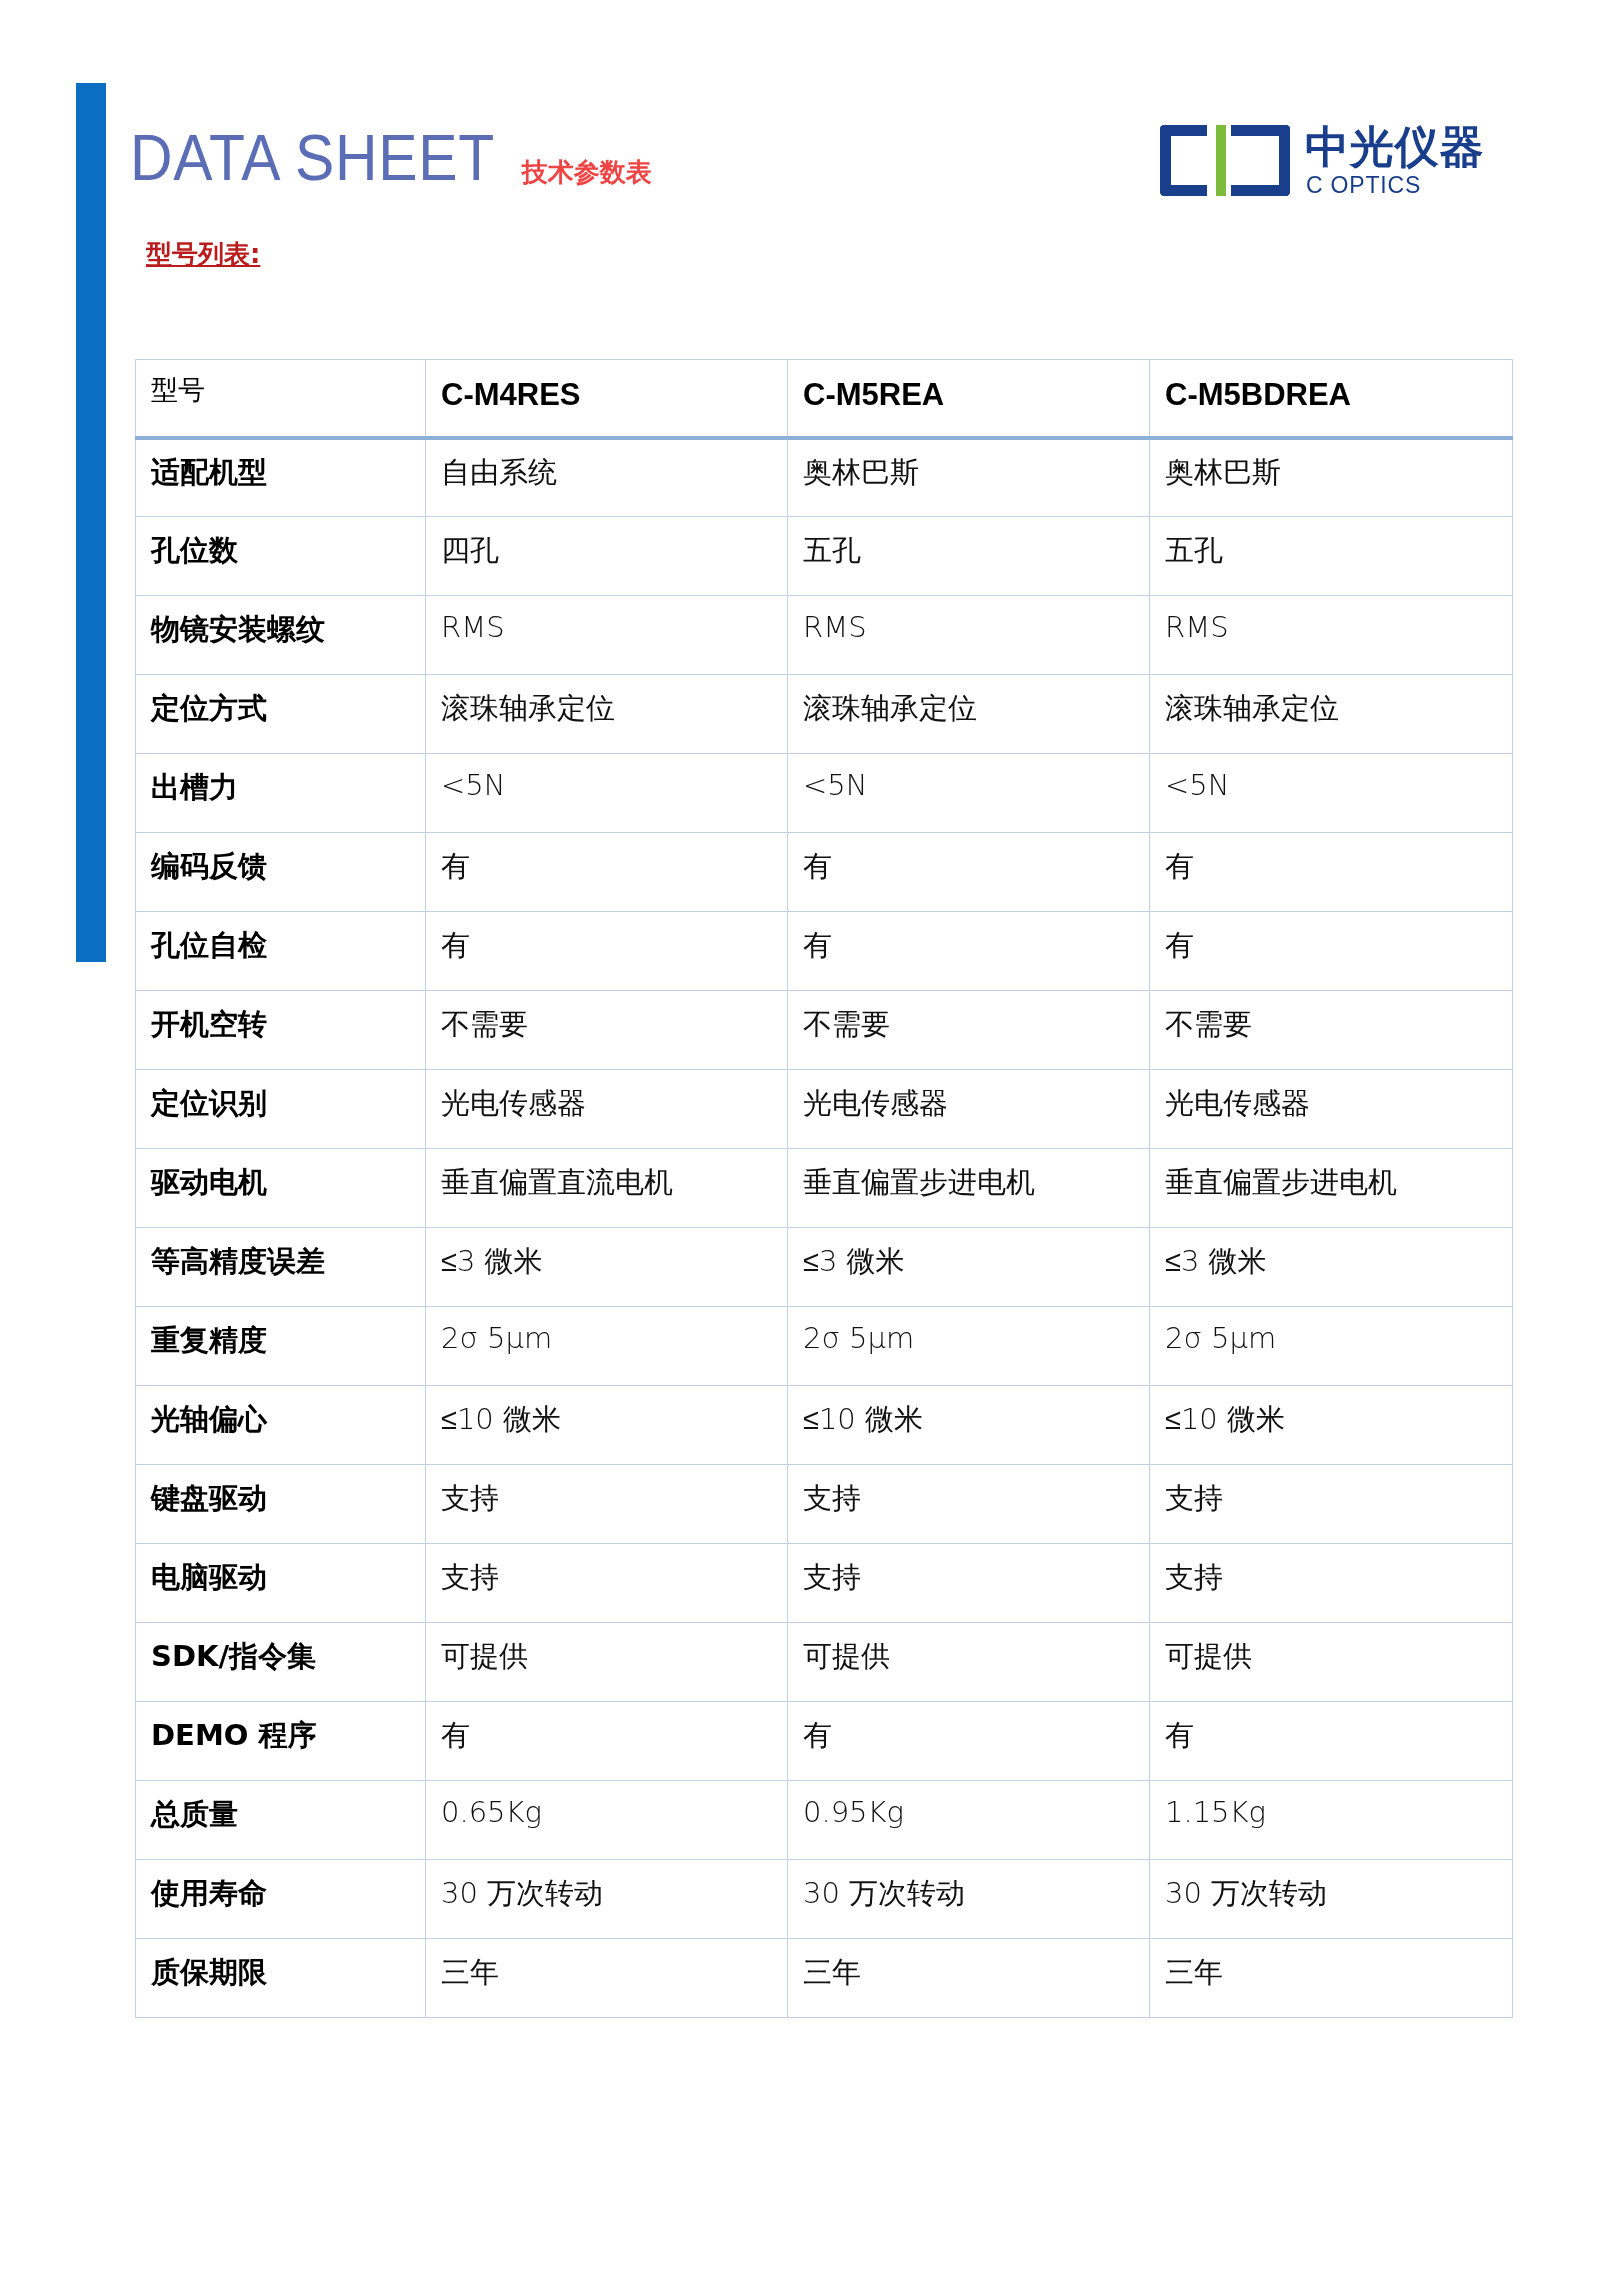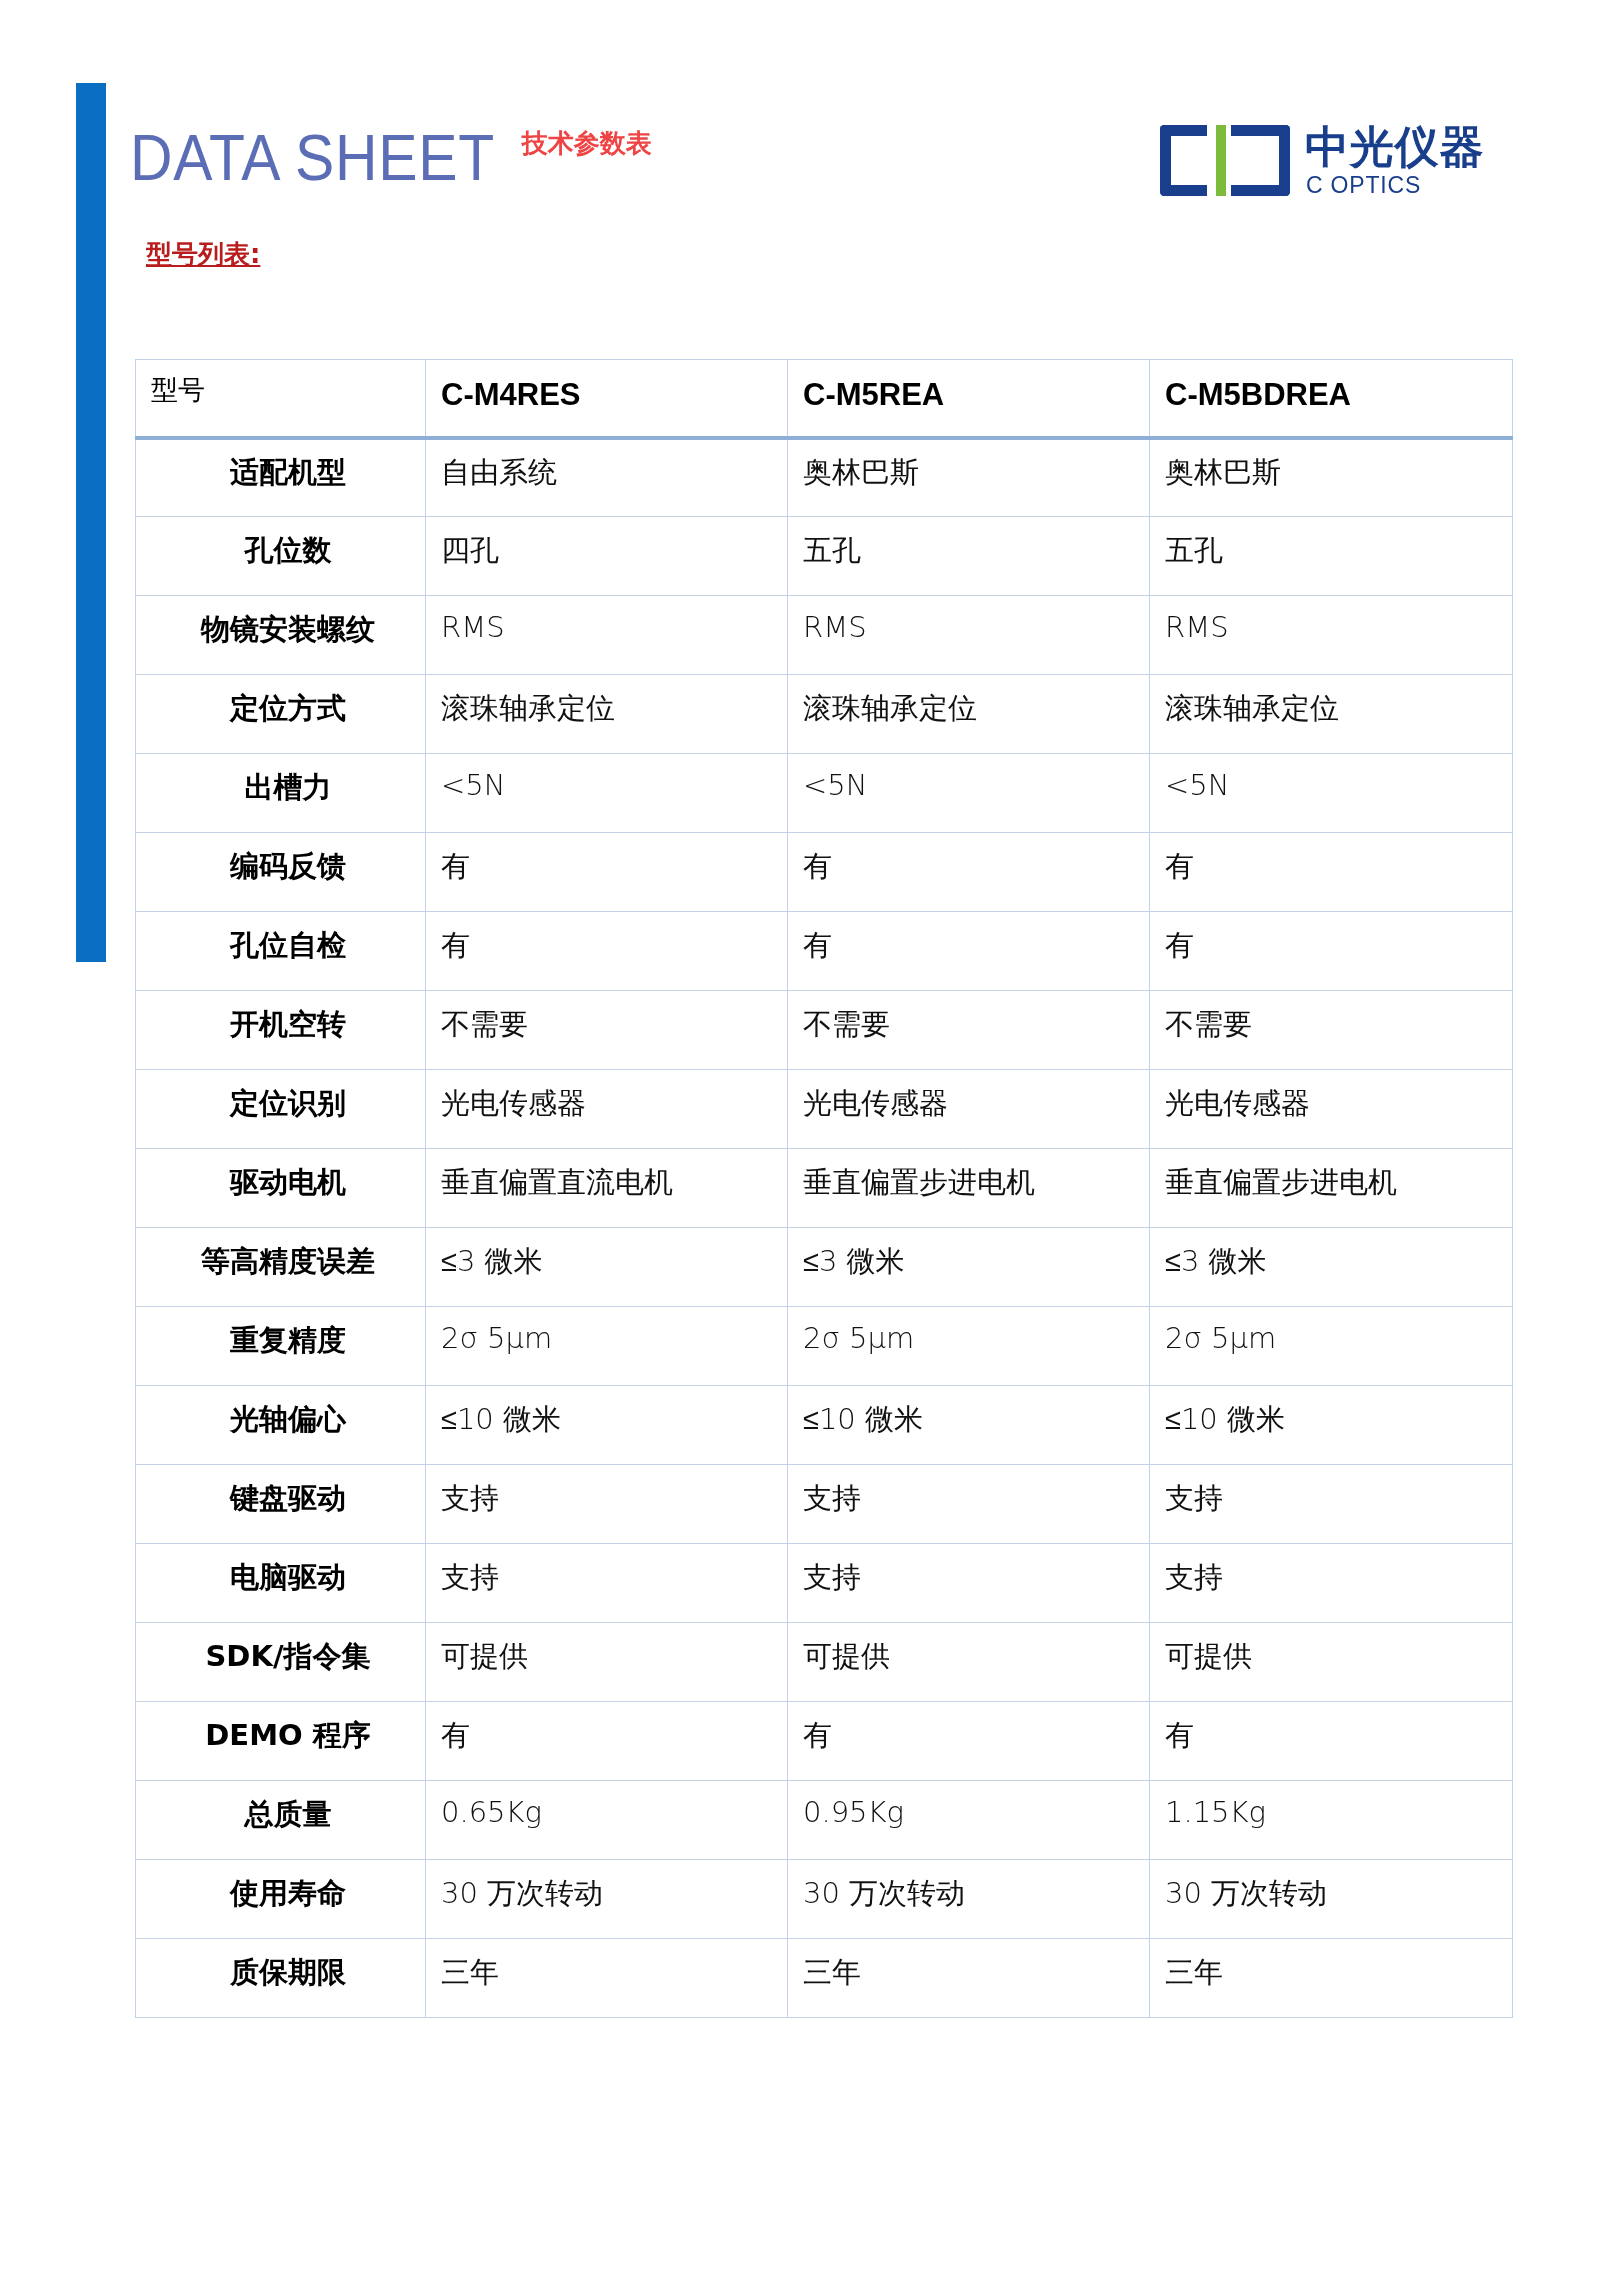--- a/index.html
+++ b/index.html
@@ -5,21 +5,21 @@
   html, body { margin: 0; padding: 0; background: #ffffff; }
   body {
     width: 1616px; height: 2284px; position: relative; overflow: hidden;
     font-family: "DejaVu Sans", "Liberation Sans", sans-serif;
     color: #111;
   }
   .accent-bar {
     position: absolute; left: 76px; top: 83px; width: 30px; height: 879px;
     background: #0a6fc2;
   }
-  .title-wrap { position: absolute; left: 130px; top: 126px; display: flex; align-items: flex-start; }
+  .title-wrap { position: absolute; left: 130px; top: 126px; display: flex; align-items: flex-end; }
   .title-main {
     font-family: "Liberation Sans", sans-serif;
     font-size: 64px; font-weight: 300; color: #5b6db5; letter-spacing: 0.8px;
     line-height: 1;
     transform: scaleX(0.92); transform-origin: left;
   }
   .title-sub {
     margin-left: -5px; font-size: 26px; font-weight: bold; color: #ef4444;
   }
   .section-label {
@@ -62,21 +62,21 @@
     vertical-align: top; text-align: left;
     padding: 13.5px 0 0 15px; box-sizing: border-box;
   }
   .spec-table thead th {
     height: 78px; font-size: 31px; font-weight: bold; color: #000;
     font-family: "Liberation Sans", sans-serif; padding-top: 17px;
     border-bottom: 4.2px solid #8eb0d8;
   }
   .spec-table thead th.first { font-weight: normal; font-size: 27px; padding-top: 11.8px; }
   .spec-table tbody td { height: 79px; font-size: 29px; color: #111; }
-  .spec-table tbody td.label { font-weight: bold; color: #000; text-align: center; }
+  .spec-table tbody td.label { font-weight: bold; color: #000; }
   .spec-table tbody td.val { font-weight: 300; }
 </style>
 </head>
 <body>
 
 <div class="accent-bar"></div>
 
 <div class="title-wrap">
   <span class="title-main">DATA SHEET</span>
   <span class="title-sub">技术参数表</span>

